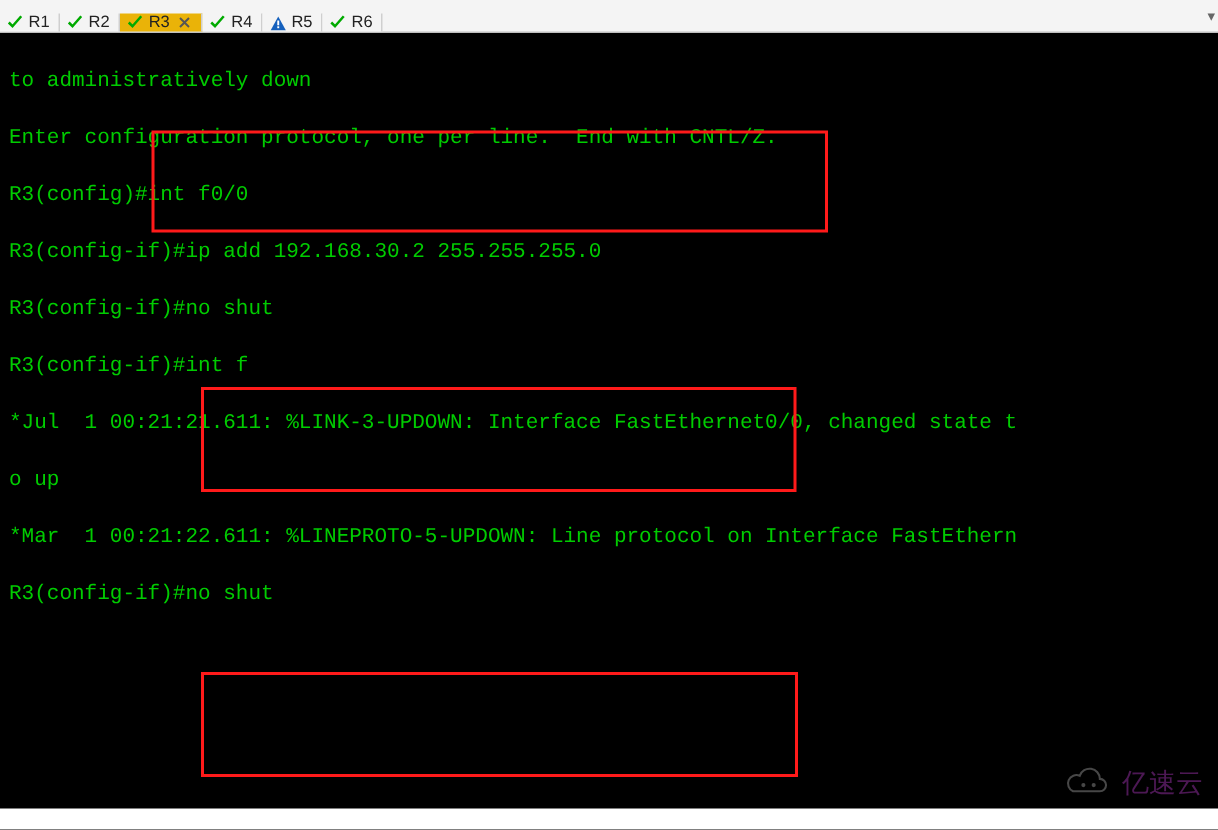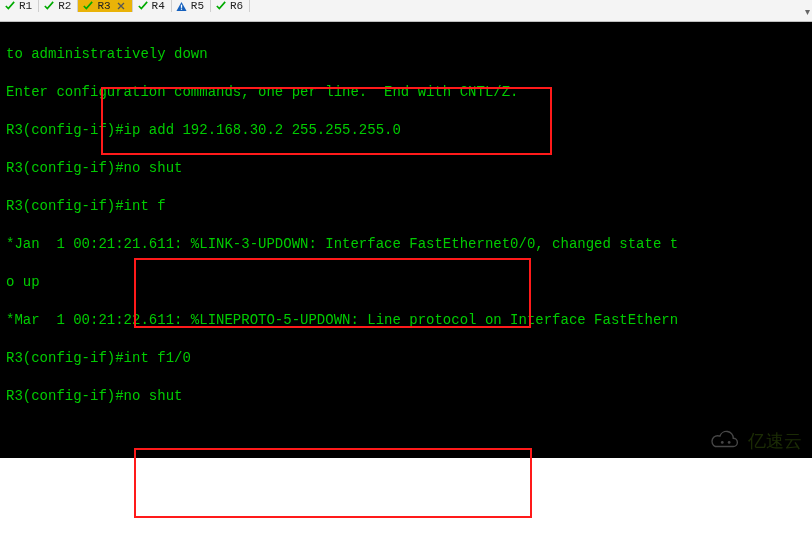--- a/index.html
+++ b/index.html
@@ -10,42 +10,42 @@
     font-family: "Courier New", monospace;
     font-size: 14px;
     overflow: hidden;
     position: relative;
   }
   .tabbar {
     height: 22px;
     background: #f4f4f4;
     border-bottom: 1px solid #bfbfbf;
     display: flex;
-    align-items: flex-start;
-    font-family: Liberation Mono, monospace;
+    align-items: flex-end;
+    font-family: Liberation Sans, sans-serif;
     font-size: 11px;
     color: #222;
   }
   .tab {
     display: flex;
     align-items: center;
     padding: 0 6px 0 4px;
     border-right: 1px solid #cfcfcf;
     gap: 3px;
     cursor: pointer;
     background: #f4f4f4;
   }
   .tab.active { background: #eab308; }
   .tab .ico { width: 12px; height: 12px; display: flex; align-items: center; justify-content: center; }
   .tab .close { width: 10px; height: 10px; display: flex; align-items: center; justify-content: center; margin-left: 2px; }
   .terminal {
     background: #000;
     color: #00cc00;
     width: 100%;
-    height: 436px;
+    height: 517px;
     padding: 4px 6px;
     line-height: 19px;
     white-space: pre;
     position: relative;
     overflow: hidden;
   }
   .line { display: block; min-height: 19px; }
   .hl {
     position: absolute;
     border: 2px solid #ff1a1a;
@@ -54,21 +54,21 @@
   .watermark {
     position: absolute;
     right: 10px;
     bottom: 6px;
     display: flex;
     align-items: center;
     gap: 6px;
     opacity: 0.35;
     font-family: sans-serif;
     font-size: 18px;
-    color: #4d7c0f;
+    color: #d946ef;
     pointer-events: none;
   }
   .watermark svg { width: 34px; height: 22px; }
   .tabbar-scroll { position: absolute; right: 2px; top: 0; height: 22px; display:flex; align-items:center; font-family: sans-serif; font-size:10px; color:#666; cursor:pointer; }
 </style>
 </head>
 <body>
 
 <div class="tabbar">
 <div class="tab">
@@ -124,28 +124,28 @@
           <path d="M1 6l3 3 7-8" stroke="#0a0" stroke-width="2" fill="none"></path>
         </svg>
       </span>
       <span>R6</span>
     </div>
   </div>
 <div class="tabbar-scroll">▾</div>
 
 <div class="terminal">
 <span class="line">to administratively down</span>
-<span class="line">Enter configuration commands, one per line.  End with CNTL/Z.</span>
+<span class="line">Enter configuration protocol, one per line.  End with CNTL/Z.</span>
+<span class="line">R3(config)#int f0/0</span>
 <span class="line">R3(config-if)#ip add 192.168.30.2 255.255.255.0</span>
 <span class="line">R3(config-if)#no shut</span>
 <span class="line">R3(config-if)#int f</span>
-<span class="line">*Jan  1 00:21:21.611: %LINK-3-UPDOWN: Interface FastEthernet0/0, changed state t</span>
+<span class="line">*Jul  1 00:21:21.611: %LINK-3-UPDOWN: Interface FastEthernet0/0, changed state t</span>
 <span class="line">o up</span>
 <span class="line">*Mar  1 00:21:22.611: %LINEPROTO-5-UPDOWN: Line protocol on Interface FastEthern</span>
-<span class="line">R3(config-if)#int f1/0</span>
 <span class="line">R3(config-if)#no shut</span>
 
 
 
 
 
 
 
 
 

